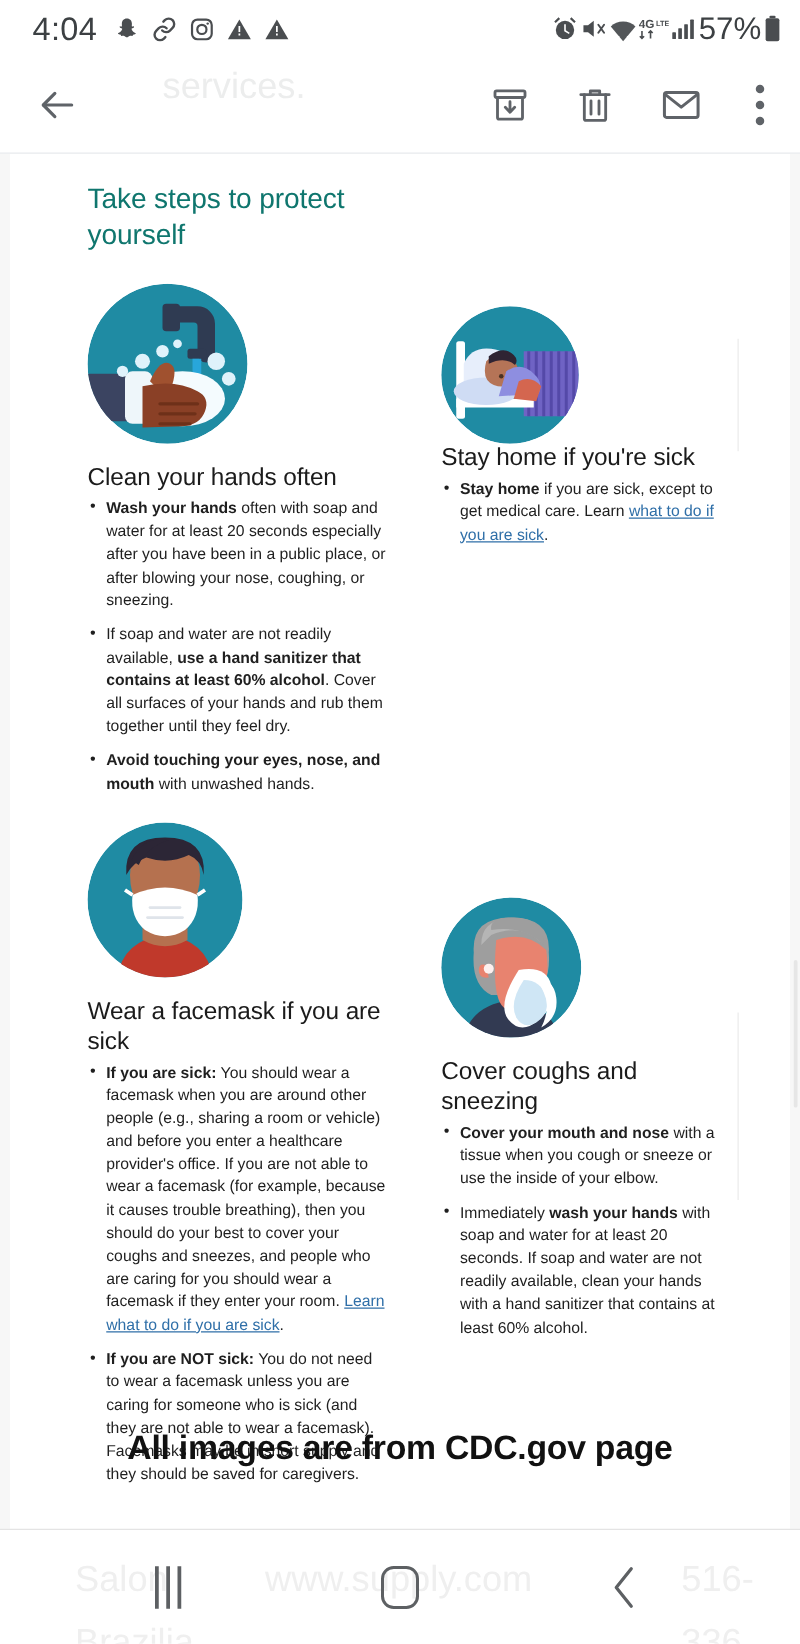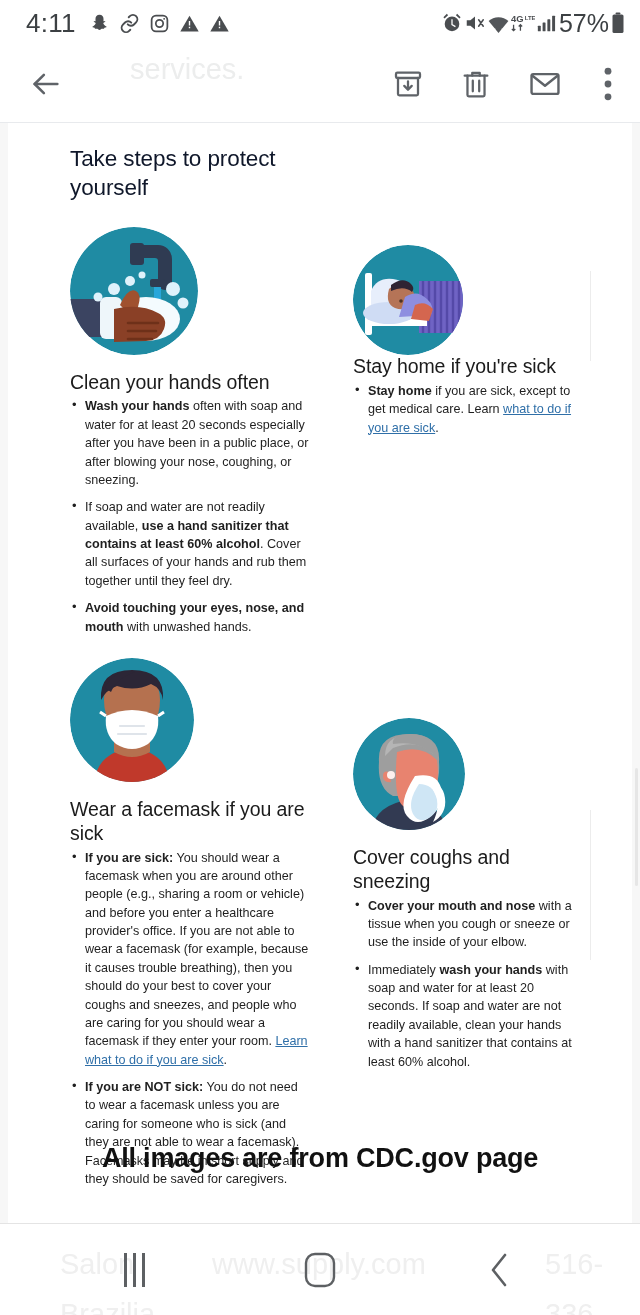--- a/index.html
+++ b/index.html
@@ -116,21 +116,21 @@
     background:#ffffff;
   }
 
   .col{
     position:absolute;
   }
 
   h2.sec-title{
     font-size:22.5px;
     font-weight:400;
-    color:#0f172a;
+    color:#0f766e;
     line-height:1.28;
     letter-spacing:-0.1px;
   }
   h3.item-title{
     font-size:19.5px;
     font-weight:400;
     color:#1b1b1b;
     line-height:1.22;
     letter-spacing:-0.1px;
     margin-bottom:2px;
@@ -238,21 +238,21 @@
 </style>
 </head>
 <body>
 
 <div class="ghost-layer">
   <div class="ghost-1">have also been using our health</div>
   <div class="ghost-2">services.</div>
 </div>
 
 <div class="status-bar">
-  <div class="status-time">4:11</div>
+  <div class="status-time">4:04</div>
 
   <div class="status-left-icons">
     <svg class="sicon" width="21" height="21" viewBox="0 0 24 24" fill="currentColor">
       <path d="M12 2c3 0 4.6 2.1 4.6 4.8 0 1.1-.1 2-.1 2.4.3.2.9.3 1.4.1.5-.2.9.3.6.8-.3.5-1.4 1-2 1.2-.3.1-.3.4-.1.8.7 1.6 2 2.9 3.4 3.3.5.2.4.7 0 .9-.6.3-1.6.5-2.2.6-.2.4-.1 1-.6 1.1-.6.1-1.6-.2-2.5 0-.8.2-1.5 1.3-2.5 1.3s-1.7-1.1-2.5-1.3c-.9-.2-1.9.1-2.5 0-.5-.1-.4-.7-.6-1.1-.6-.1-1.6-.3-2.2-.6-.4-.2-.5-.7 0-.9 1.4-.4 2.7-1.7 3.4-3.3.2-.4.2-.7-.1-.8-.6-.2-1.7-.7-2-1.2-.3-.5.1-1 .6-.8.5.2 1.1.1 1.4-.1 0-.4-.1-1.3-.1-2.4C7.4 4.1 9 2 12 2z"></path>
     </svg>
     <svg class="sicon" width="21" height="21" viewBox="0 0 24 24" fill="none" stroke="currentColor" stroke-width="2.2" stroke-linecap="round">
       <path d="M10 13a5 5 0 0 0 7.1.1l2.4-2.4a5 5 0 0 0-7.1-7.1l-1.3 1.3"></path>
       <path d="M14 11a5 5 0 0 0-7.1-.1l-2.4 2.4a5 5 0 0 0 7.1 7.1l1.3-1.3"></path>
     </svg>
     <svg class="sicon" width="21" height="21" viewBox="0 0 24 24" fill="none" stroke="currentColor" stroke-width="2">

